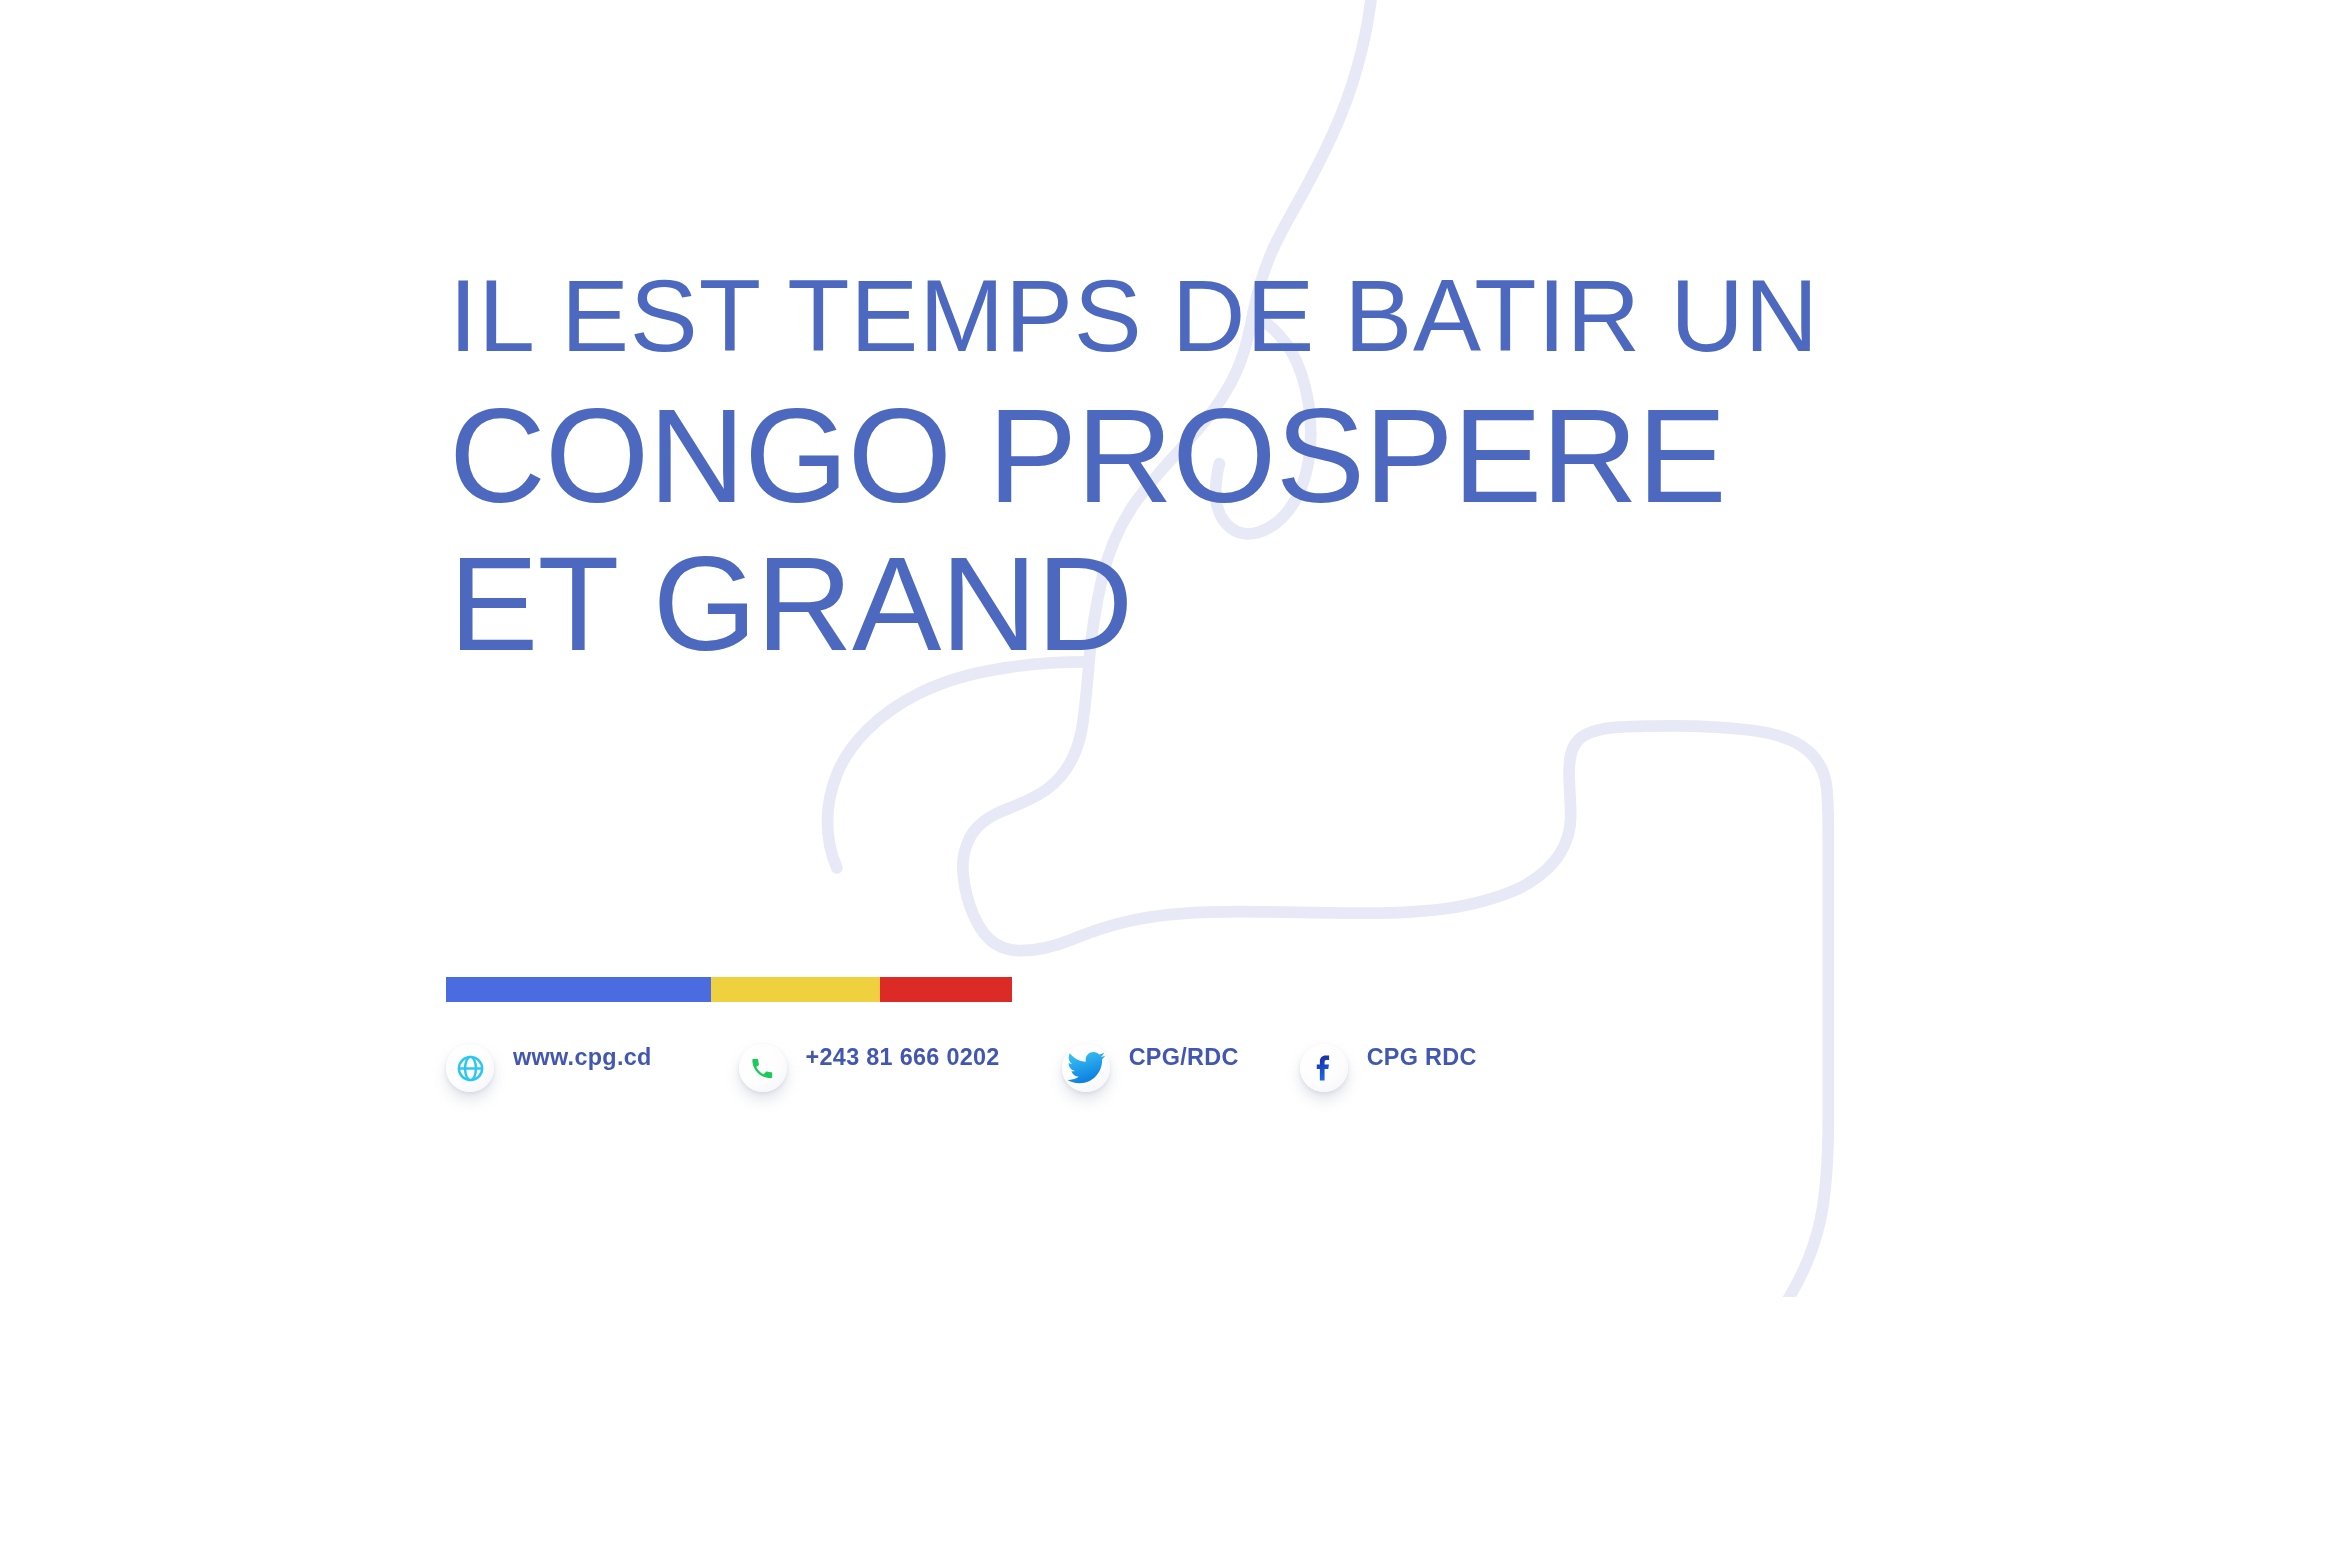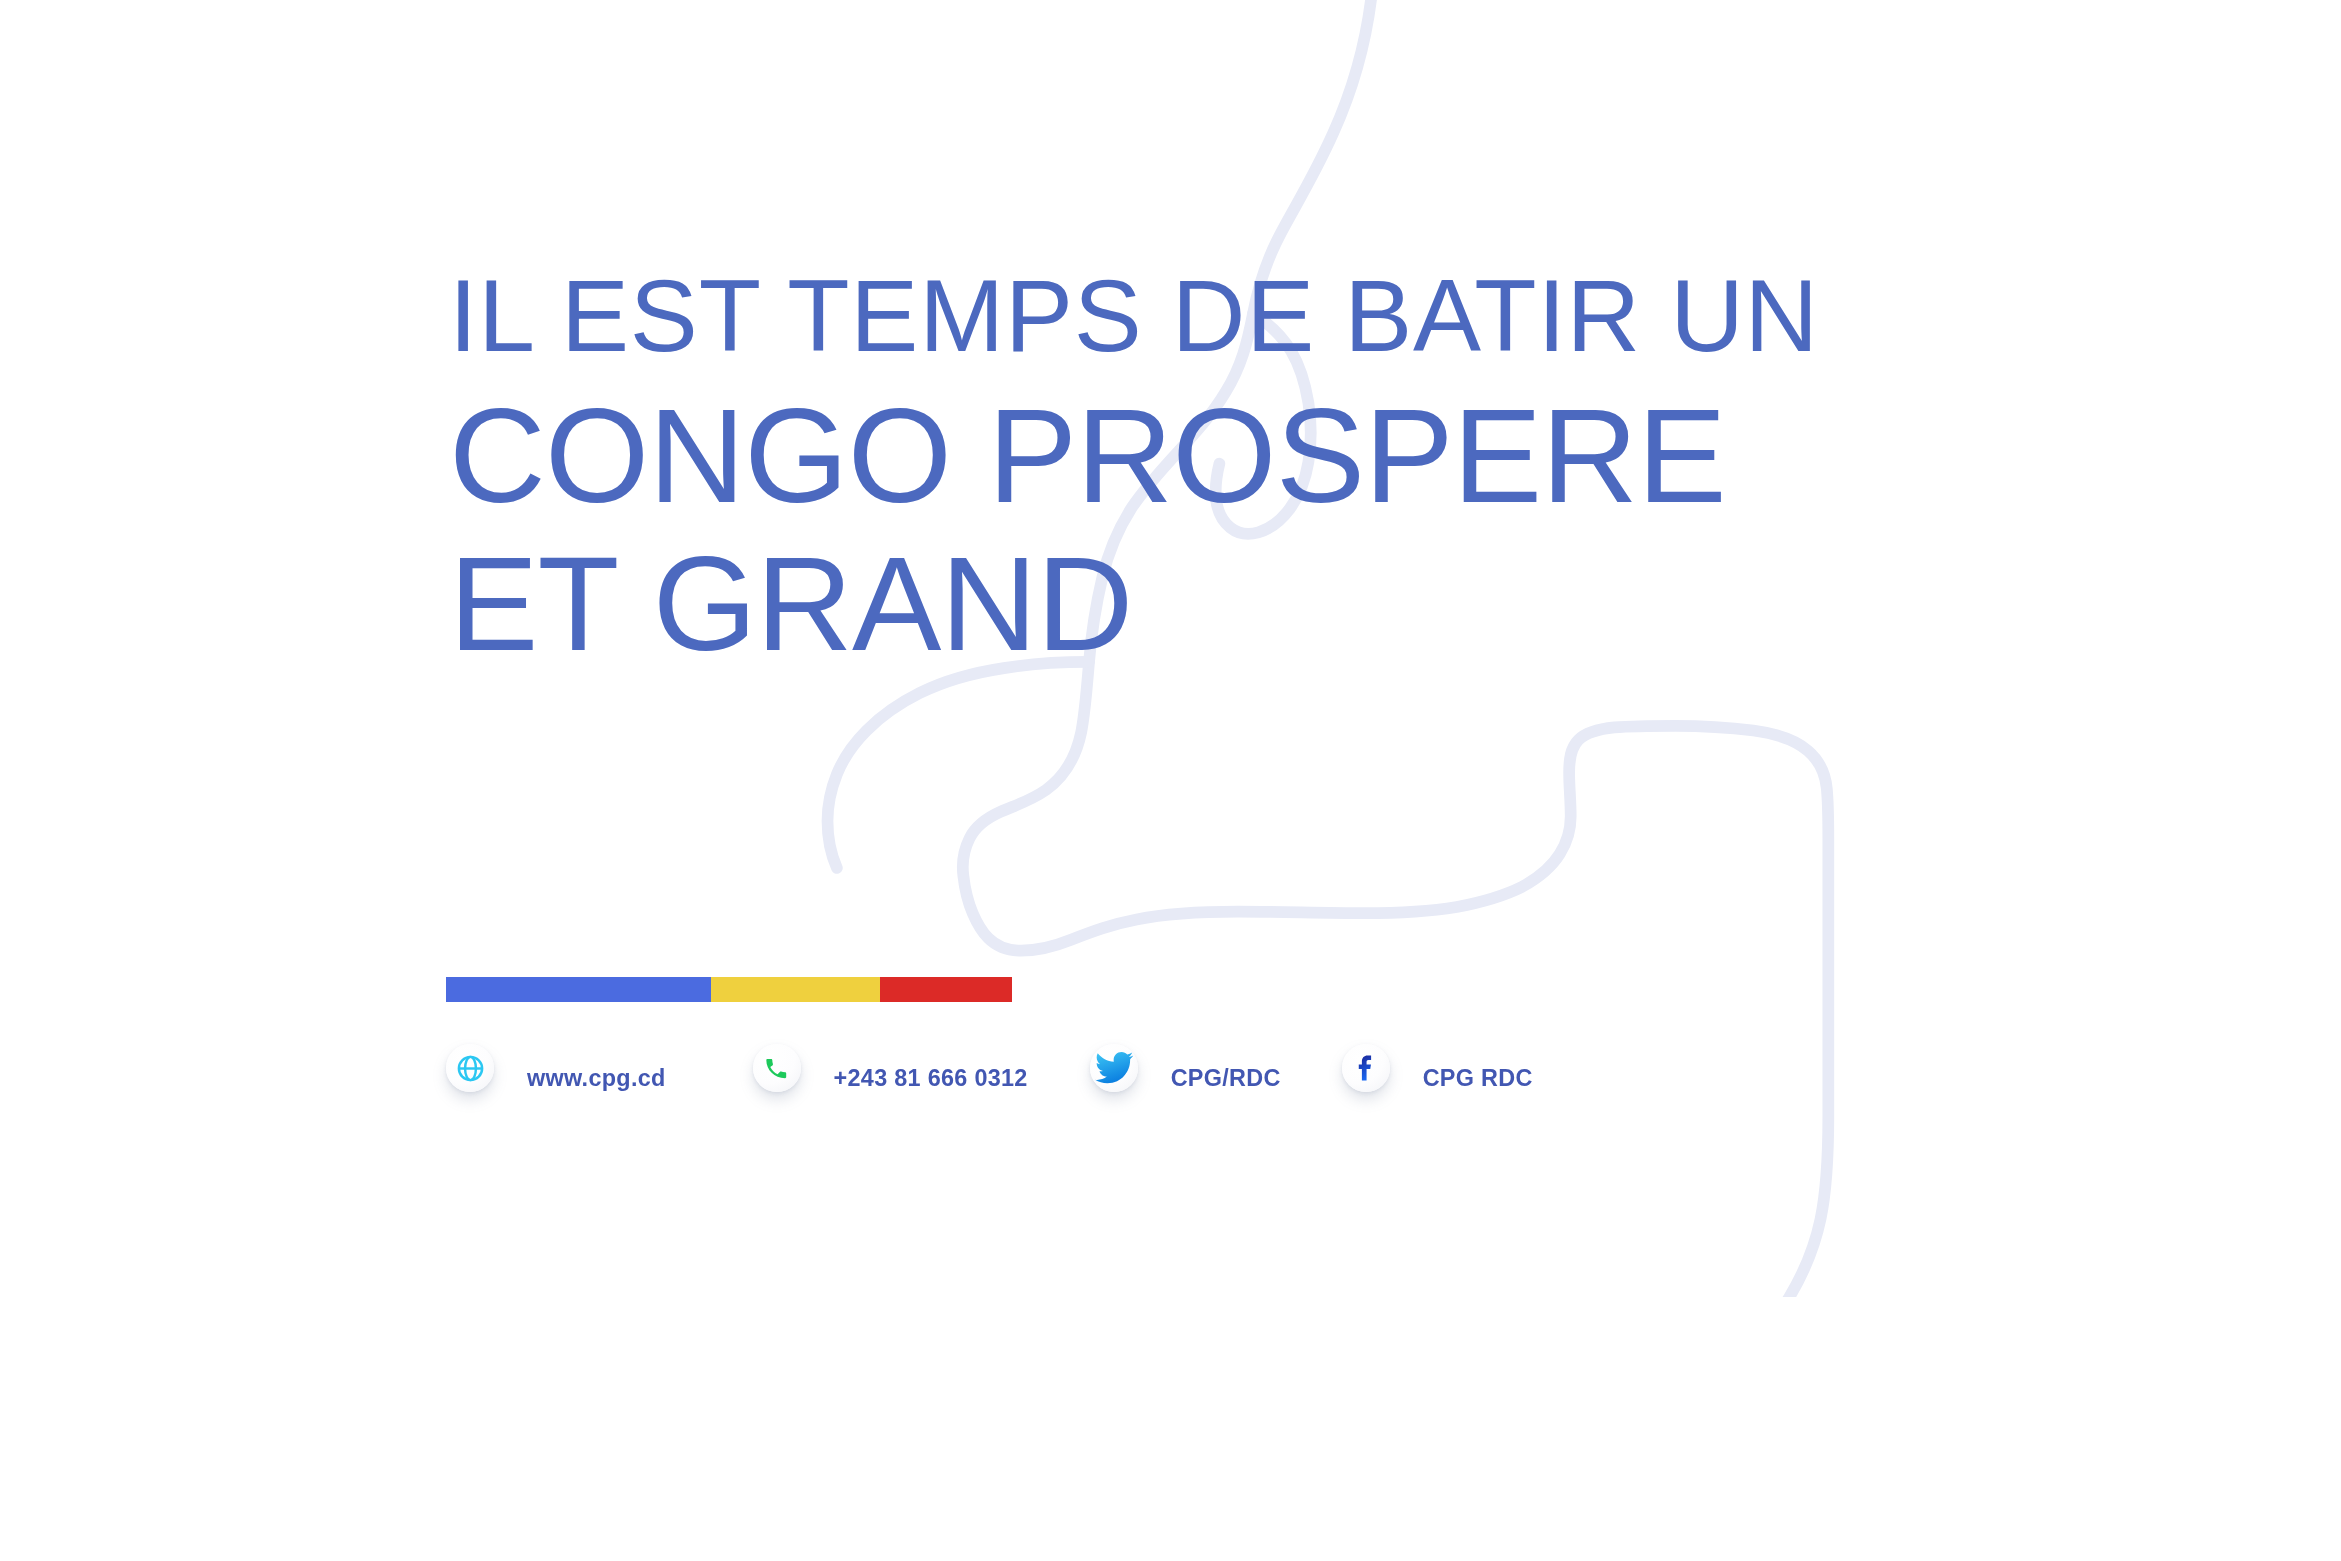--- a/index.html
+++ b/index.html
@@ -71,22 +71,21 @@
   #contact-row {
     position:absolute;
     left:446px;
     top:1044px;
     z-index:3;
     display:flex;
     align-items:center;
   }
   .contact-item {
     display:flex;
-    align-items:flex-end;
-    gap:14px;
+    align-items:flex-start;
   }
   .icon-badge {
     position:relative;
     width:48px; height:48px;
     border-radius:50%;
     background:
       radial-gradient(circle at 34% 28%, #ffffff 0%, #fdfdfe 55%, #f2f3f7 100%);
     box-shadow:
       0 7.8px 14px rgba(120,130,160,0.22),
       0 1.6px 3.9px rgba(120,130,160,0.16);
@@ -215,21 +214,21 @@
 
     <div class="contact-item">
       <span class="icon-badge">
         <svg width="26.5" height="26.5" viewBox="0 0 24 24" fill="#1DC95B">
           <path d="M6.6 10.8c1.5 2.9 3.7 5.1 6.6 6.6l2.2-2.2c.3-.3.7-.4 1-.2
                    1.1.4 2.3.6 3.6.6.6 0 1 .4 1 1V20c0 .6-.4 1-1 1
                    C10.3 21 3 13.7 3 4.6c0-.6.4-1 1-1h3.4c.6 0 1 .4 1 1
                    0 1.3.2 2.5.6 3.6.1.3 0 .7-.2 1l-2.2 1.6z"></path>
         </svg>
       </span>
-      <span class="contact-label">+243 81 666 0312</span>
+      <span class="contact-label">+243 81 666 0202</span>
     </div>
 
     <div class="gap-b"></div>
 
     <div class="contact-item">
       <span class="icon-badge">
         <svg width="42" height="42" viewBox="0 0 24 24">
           <defs>
             <linearGradient id="twGrad" x1="0" y1="0" x2="0.4" y2="1">
               <stop offset="0%" stop-color="#3FC8F5"></stop>

